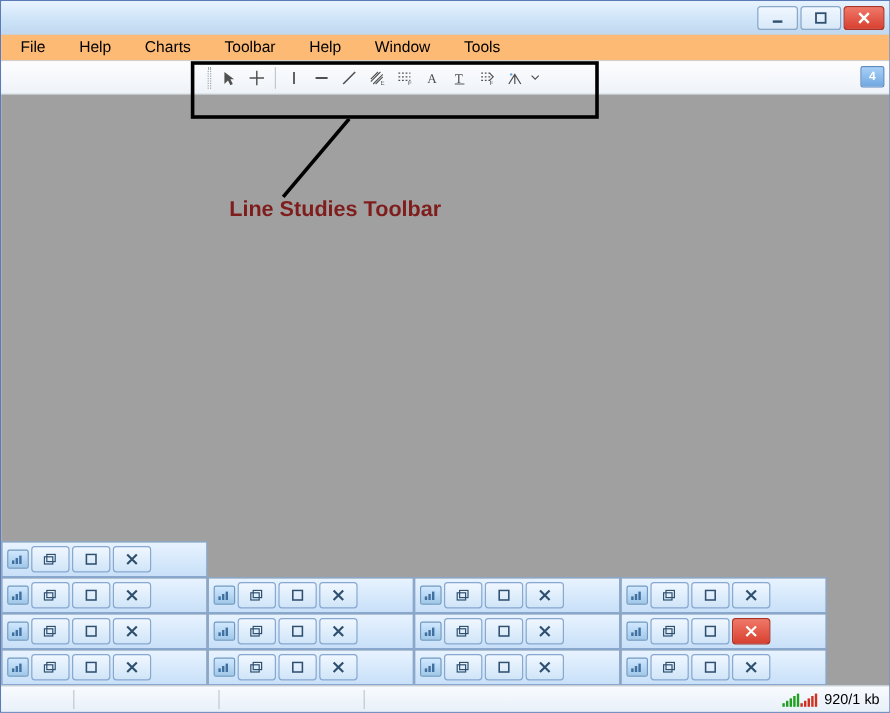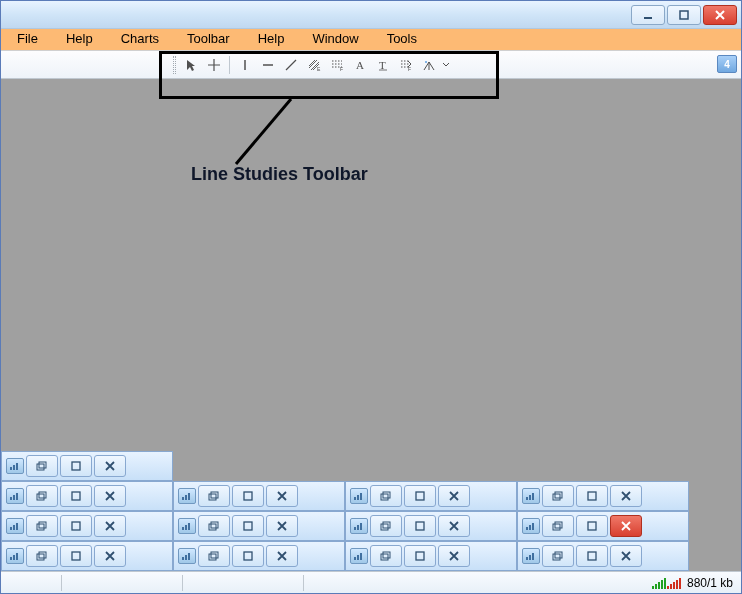--- a/index.html
+++ b/index.html
@@ -141,21 +141,21 @@
   top: 98px;
   z-index: 49;
   pointer-events: none;
 }
 .annotation-text {
   position: absolute;
   left: 190px;
   top: 163px;
   font-size: 18px;
   font-weight: bold;
-  color: #0f172a;
+  color: #7f1d1d;
   z-index: 49;
   pointer-events: none;
 }
 .workspace {
   flex: 1;
   background: #a0a0a0;
   position: relative;
   overflow: hidden;
 }
 .child-rows {
@@ -697,17 +697,17 @@
         <div class="net-bar" style="height:5px"></div>
         <div class="net-bar" style="height:7px"></div>
         <div class="net-bar" style="height:9px"></div>
         <div class="net-bar" style="height:11px"></div>
         <div class="net-bar r" style="height:3px"></div>
         <div class="net-bar r" style="height:5px"></div>
         <div class="net-bar r" style="height:7px"></div>
         <div class="net-bar r" style="height:9px"></div>
         <div class="net-bar r" style="height:11px"></div>
       </div>
-      <span>880/1 kb</span>
+      <span>920/1 kb</span>
     </div>
   </div>
 
 </div>
 
 </body></html>

